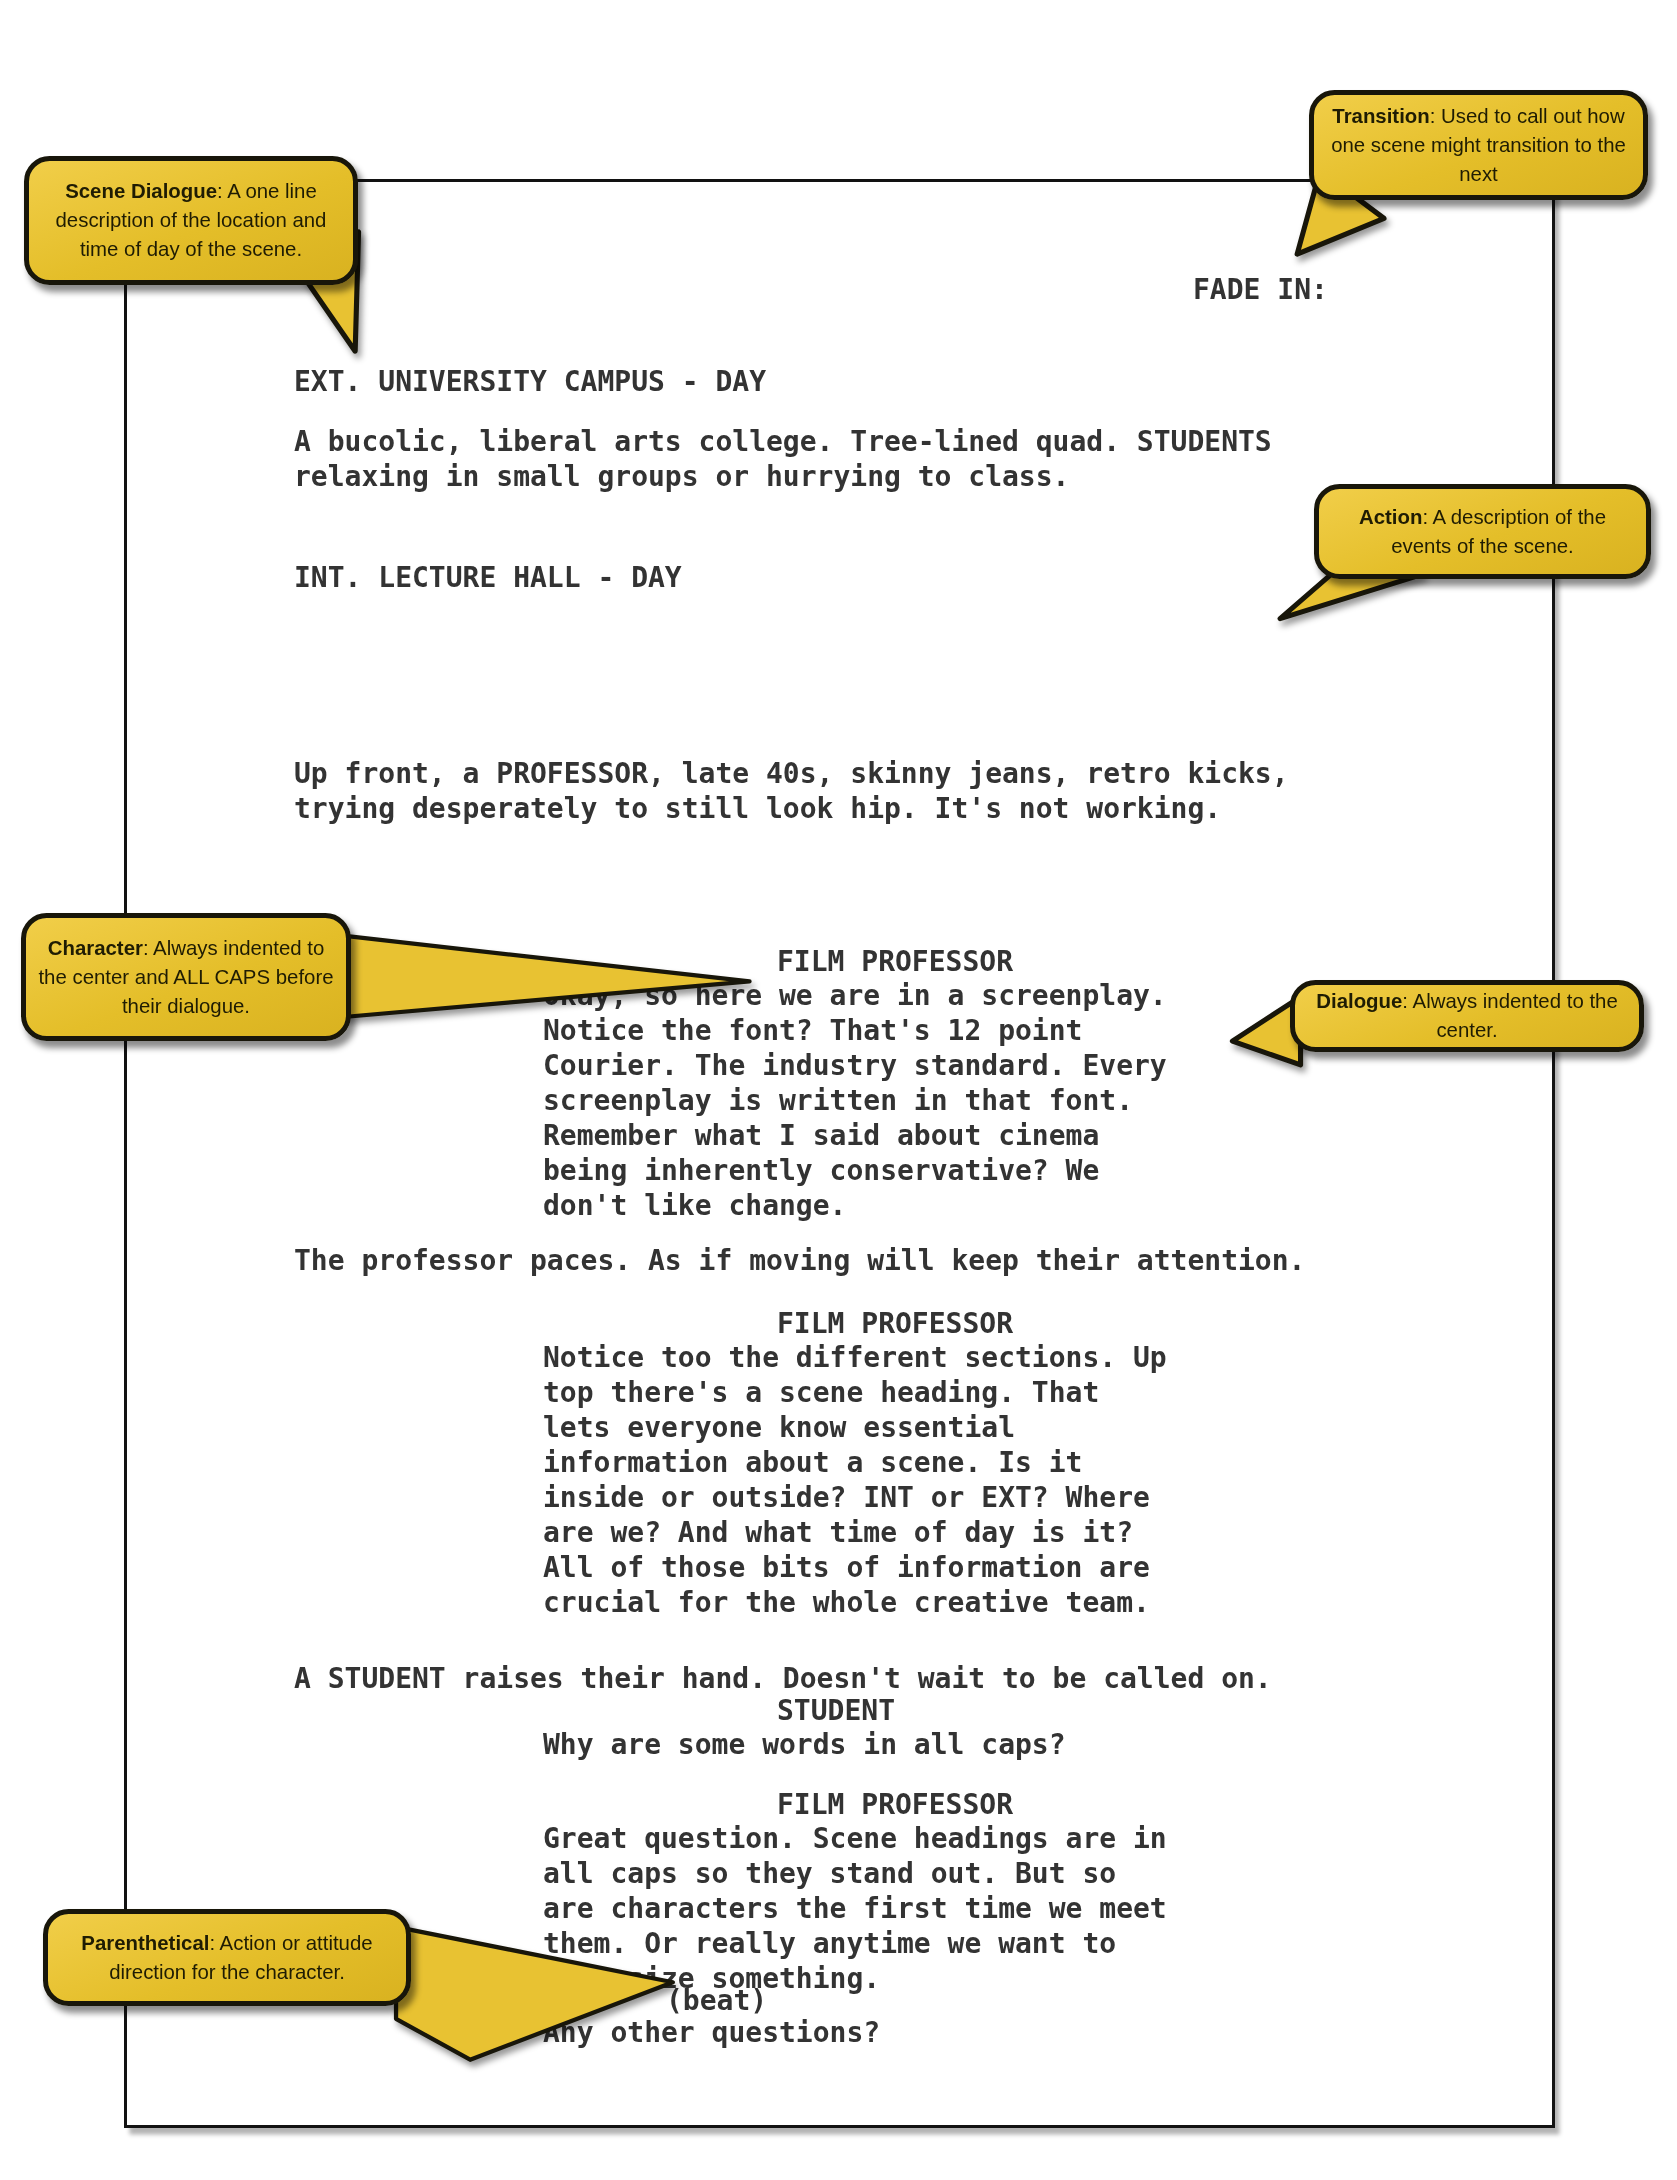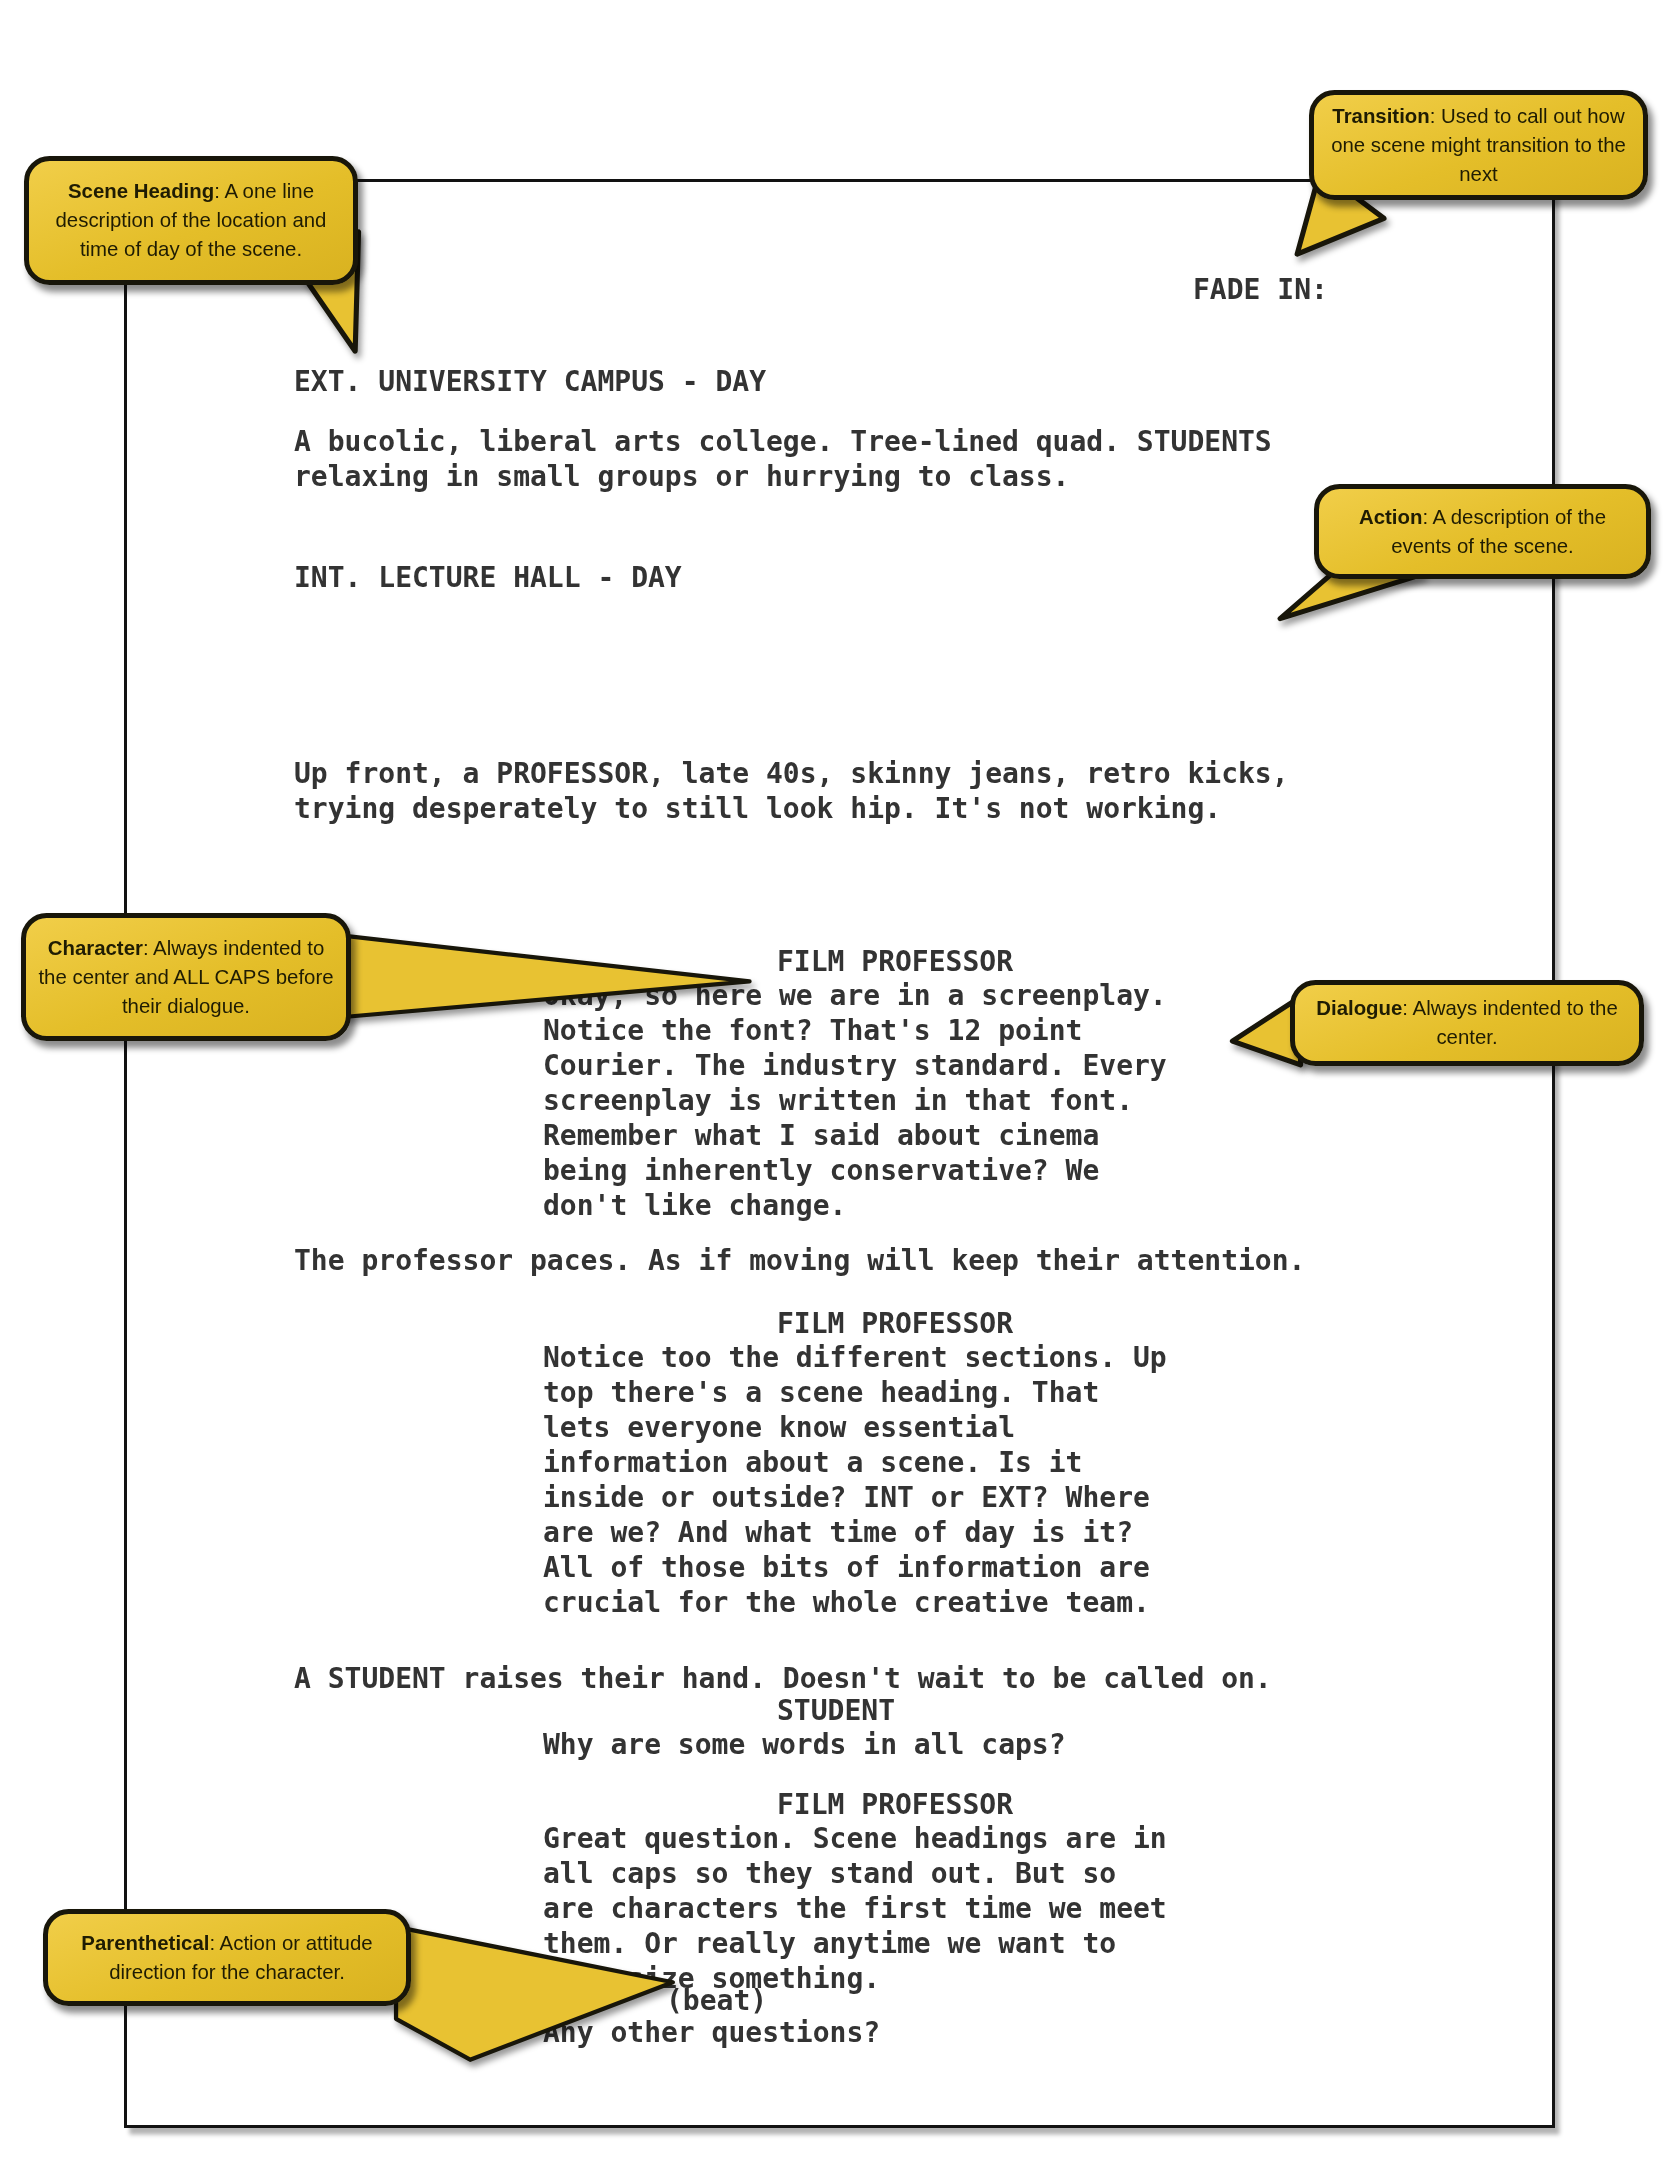--- a/index.html
+++ b/index.html
@@ -82,36 +82,36 @@
   <svg id="tails" width="1677" height="2181" viewBox="0 0 1969 2560">
     <polygon points="352,318 421,272 417,412" fill="#e8c232" stroke="#18160a" stroke-width="6" stroke-linejoin="round"></polygon>
     <polygon points="1550,200 1523,298 1625,256" fill="#e8c232" stroke="#18160a" stroke-width="6" stroke-linejoin="round"></polygon>
     <polygon points="1572,666 1503,726 1670,674" fill="#e8c232" stroke="#18160a" stroke-width="6" stroke-linejoin="round"></polygon>
     <polygon points="400,1098 880,1152 400,1194" fill="#e8c232" stroke="#18160a" stroke-width="5" stroke-linejoin="round"></polygon>
     <polygon points="1527,1170 1447,1222 1527,1250" fill="#e8c232" stroke="#18160a" stroke-width="6" stroke-linejoin="round"></polygon>
     <polygon points="465,2262 790,2327 552,2418 465,2370" fill="#e8c232" stroke="#18160a" stroke-width="5" stroke-linejoin="round"></polygon>
   </svg>
 
   <div class="bubble" style="left:24px;top:156px;width:334px;height:129px;">
-    <div class="txt"><span class="term">Scene Heading</span><span>: A one line description of the location and time of day of the scene.</span></div>
+    <div class="txt"><span class="term">Scene Dialogue</span><span>: A one line description of the location and time of day of the scene.</span></div>
   </div>
 
   <div class="bubble" style="left:1309px;top:90px;width:339px;height:110px;">
     <div class="txt"><span class="term">Transition</span><span>: Used to call out how one scene might transition to the next</span></div>
   </div>
 
   <div class="bubble" style="left:1314px;top:484px;width:337px;height:95px;">
     <div class="txt"><span class="term">Action</span><span>: A description of the events of the scene.</span></div>
   </div>
 
   <div class="bubble" style="left:21px;top:913px;width:330px;height:128px;">
     <div class="txt"><span class="term">Character</span><span>: Always indented to the center and ALL CAPS before their dialogue.</span></div>
   </div>
 
-  <div class="bubble" style="left:1290px;top:980px;width:354px;height:86px;">
+  <div class="bubble" style="left:1290px;top:980px;width:354px;height:72px;">
     <div class="txt"><span class="term">Dialogue</span><span>: Always indented to the center.</span></div>
   </div>
 
   <div class="bubble" style="left:43px;top:1909px;width:368px;height:97px;">
     <div class="txt"><span class="term">Parenthetical</span><span>: Action or attitude direction for the character.</span></div>
   </div>
 
 </div>
 
 

